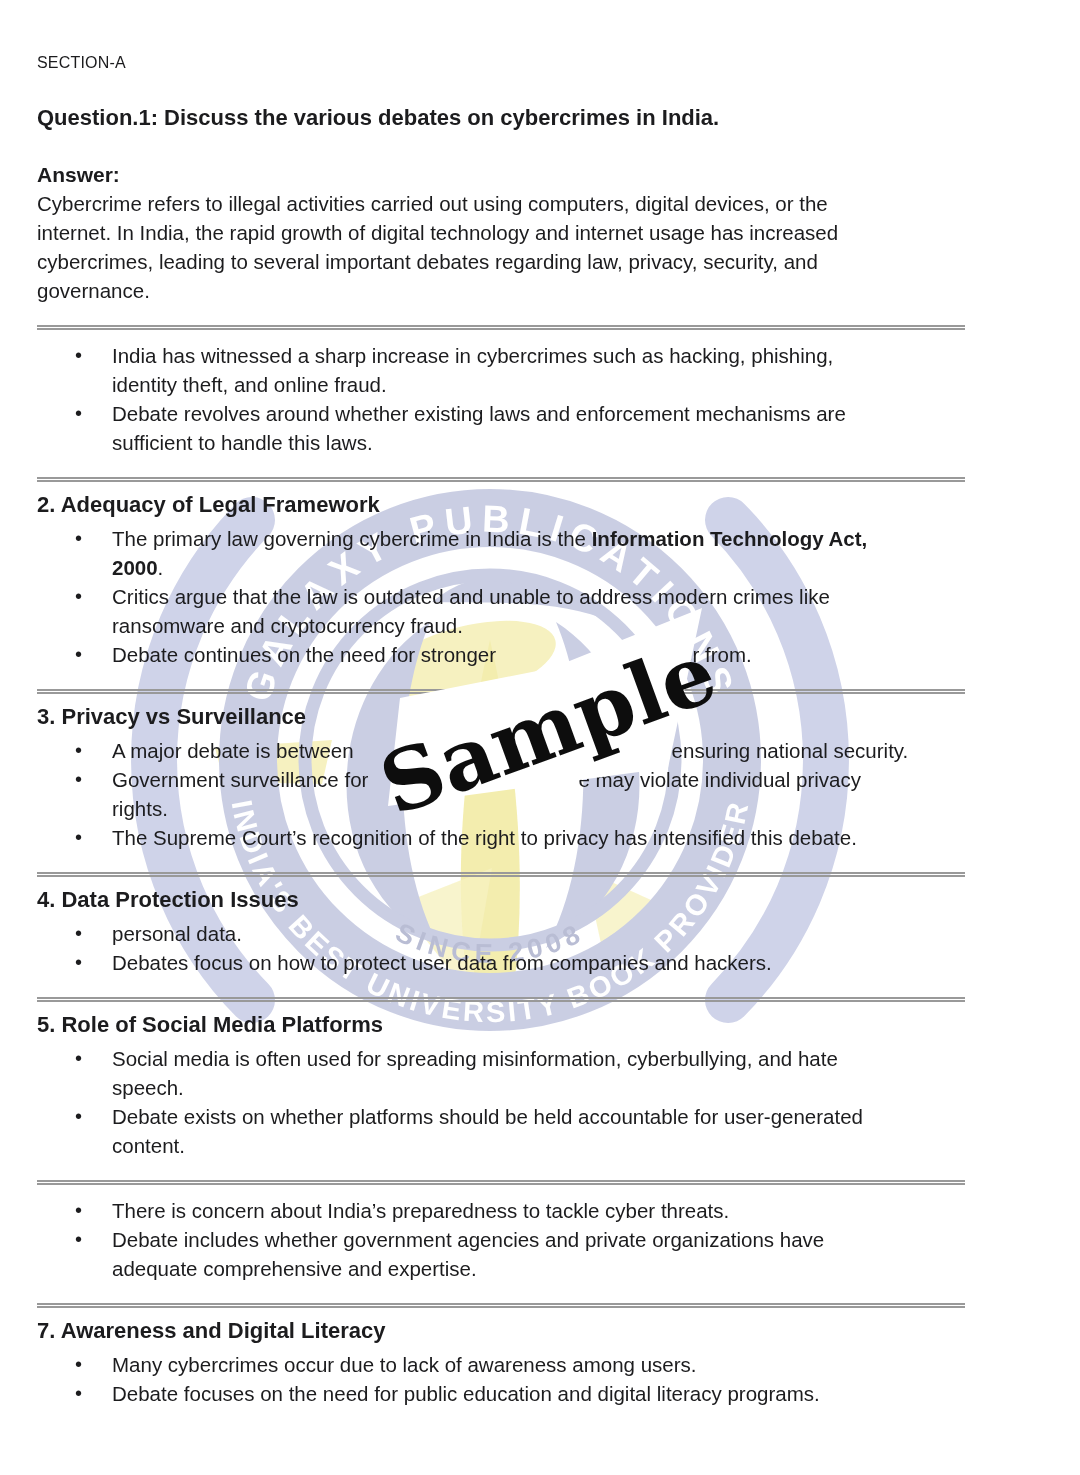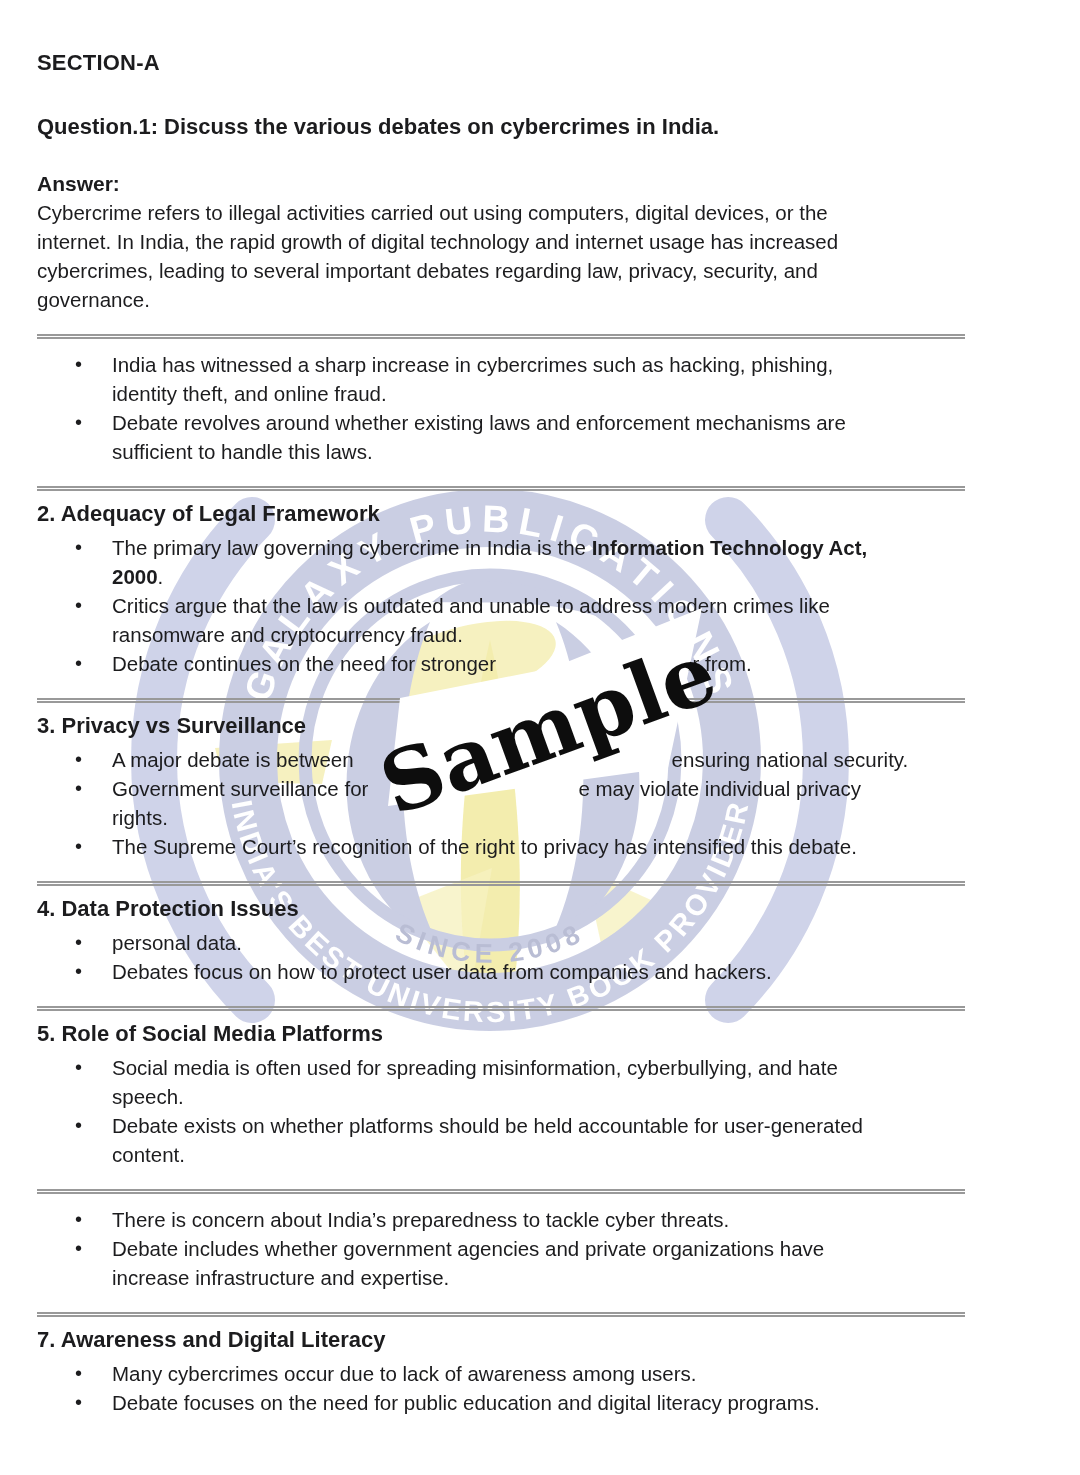--- a/index.html
+++ b/index.html
@@ -6,22 +6,22 @@
   body{
     width:1080px;height:1475px;position:relative;overflow:hidden;
     background:#ffffff;
     font-family:"Liberation Sans","DejaVu Sans",sans-serif;
     color:#1c1c1e;
   }
   .logo-layer{position:absolute;left:0;top:0;width:1080px;height:1475px;z-index:0;}
   .content{position:relative;z-index:1;padding:50px 0 0 37px;width:1006px;}
   .stamp-layer{position:absolute;left:0;top:0;width:1080px;height:1475px;z-index:2;pointer-events:none;}
 
-  .section-label{font-size:22px;font-weight:700;line-height:26px;letter-spacing:.2px;}
-  .question{font-size:22px;font-weight:700;line-height:26px;margin-top:38px;}
+  .section-label{font-size:16px;font-weight:400;line-height:26px;letter-spacing:.2px;}
+  .question{font-size:22px;font-weight:700;line-height:26px;margin-top:29px;}
   .answer-label{font-size:21px;font-weight:700;line-height:29px;margin-top:29px;}
   .para .line{font-size:20.5px;line-height:29px;white-space:nowrap;}
 
   .rule{border:none;border-top:5px double #999999;width:928px;margin:20px 0 11px 0;}
   .sec-heading{font-size:22px;font-weight:700;line-height:24px;margin:0 0 7px 0;}
   .bullet-item{display:flex;align-items:flex-start;}
   .bullet-marker{width:37px;padding-left:38px;font-size:20px;line-height:29px;flex:0 0 auto;}
   .bullet-lines{flex:1 1 auto;}
   .bullet-lines .line{font-size:20.5px;line-height:29px;white-space:nowrap;}
   .seg-b{font-weight:700;}
@@ -173,21 +173,21 @@
       <div class="bullet-item">
         <span class="bullet-marker">•</span>
         <div class="bullet-lines">
           <div class="line"><span>There is concern about India’s preparedness to tackle cyber threats.</span></div>
         </div>
       </div>
       <div class="bullet-item">
         <span class="bullet-marker">•</span>
         <div class="bullet-lines">
           <div class="line"><span>Debate includes whether government agencies and private organizations have</span></div>
-          <div class="line"><span>increase infrastructure and expertise.</span></div>
+          <div class="line"><span>adequate comprehensive and expertise.</span></div>
         </div>
       </div>
       <hr class="rule">
       <div class="sec-heading">7. Awareness and Digital Literacy</div>
       <div class="bullet-item">
         <span class="bullet-marker">•</span>
         <div class="bullet-lines">
           <div class="line"><span>Many cybercrimes occur due to lack of awareness among users.</span></div>
         </div>
       </div>

